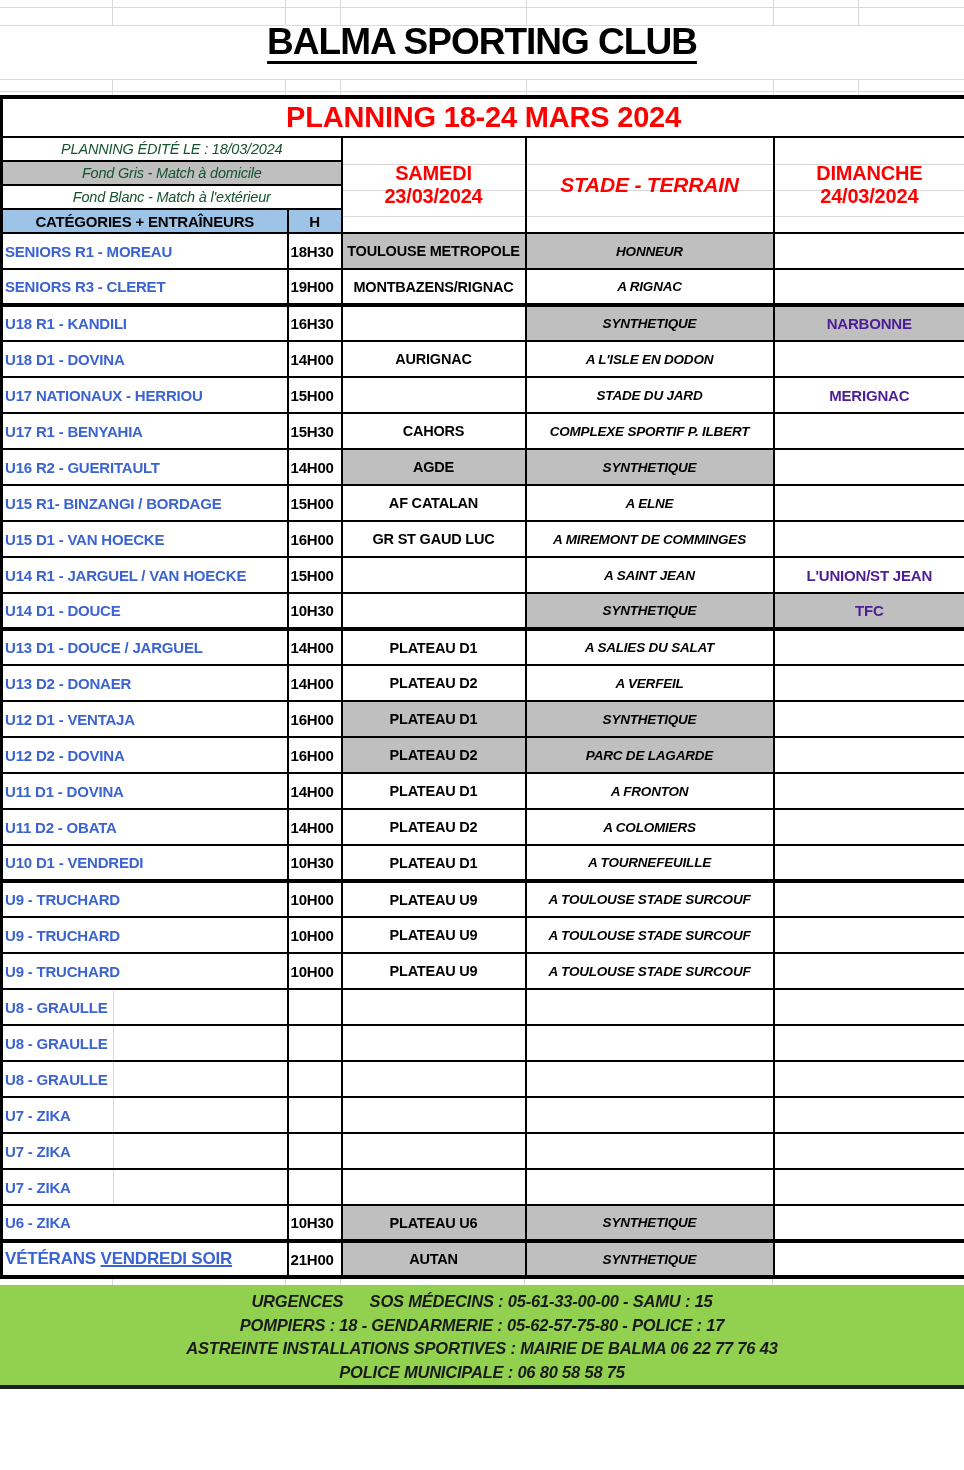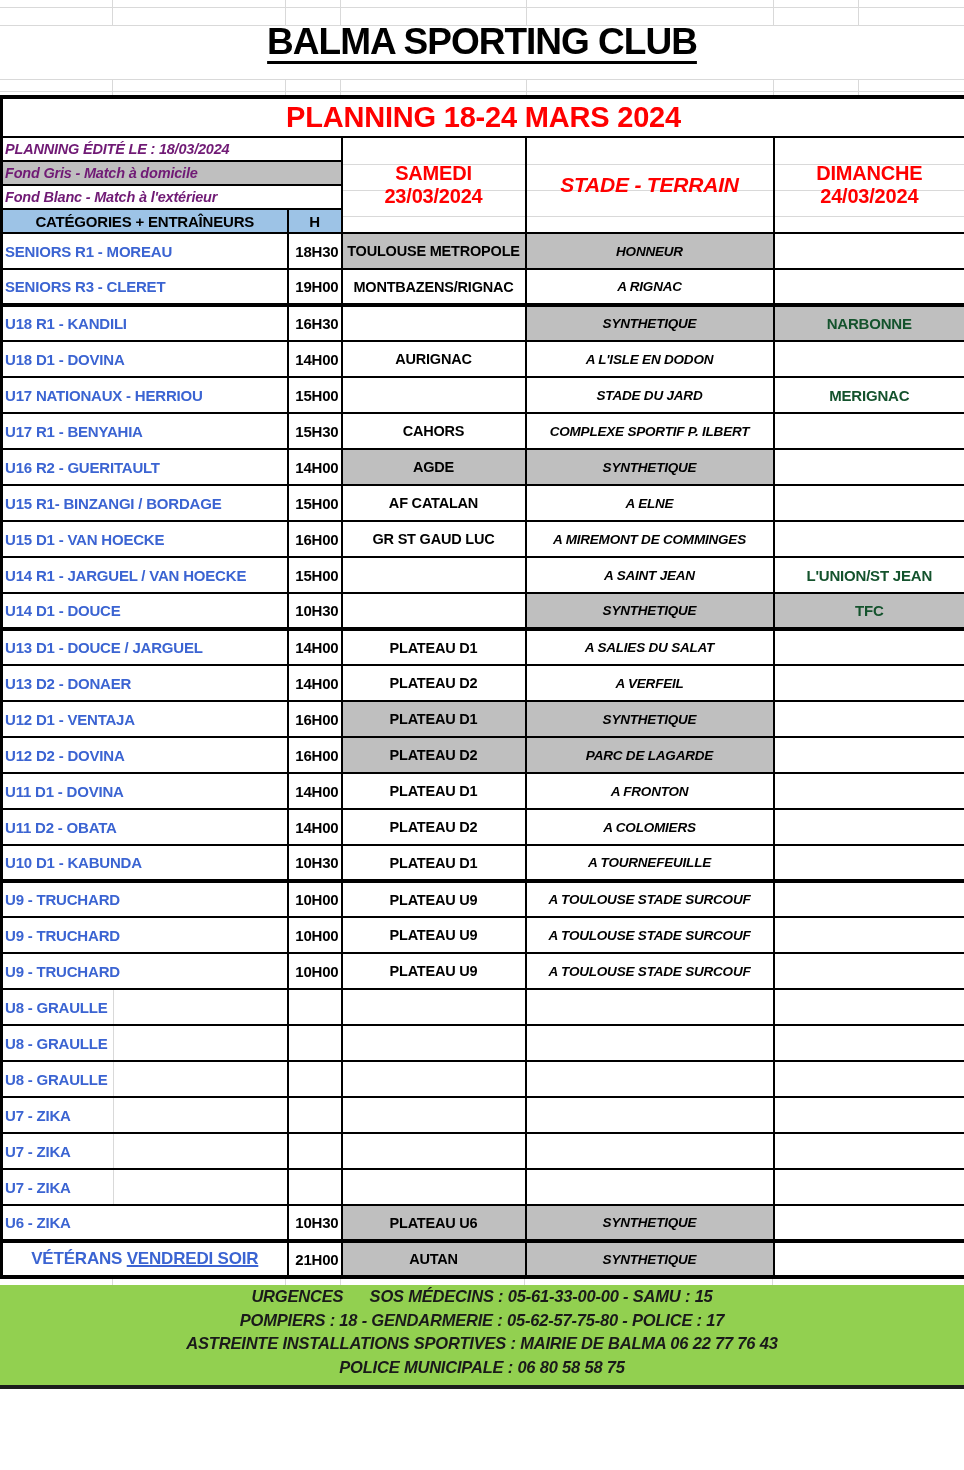--- a/index.html
+++ b/index.html
@@ -29,52 +29,53 @@
   }
   table.plan td {
     border:2px solid #000; padding:0 2px; overflow:hidden; white-space:nowrap;
     vertical-align:middle; letter-spacing:-0.2px;
   }
   tr.banner-row { height:40px; }
   td.banner {
     text-align:center; color:var(--red); font-size:29px; font-weight:800; letter-spacing:0;
   }
   tr.meta-row { height:24px; }
-  td.meta { text-align:left; font-size:14.5px; font-weight:bold; font-style:italic; color:#701a75; }
+  td.meta { text-align:center; font-size:14.5px; font-weight:normal; font-style:italic; color:#14532d; }
   td.grayfill { background:var(--gray); }
   td.cathead { background:var(--hblue); text-align:center; font-size:15px; font-weight:bold; color:#000; }
   td.dayhead, td.stadehead {
     text-align:center; color:var(--red); font-weight:800; font-size:20px;
     background-image:linear-gradient(#d9d9d9,#d9d9d9),linear-gradient(#d9d9d9,#d9d9d9),linear-gradient(#d9d9d9,#d9d9d9);
     background-size:100% 1px; background-repeat:no-repeat;
     background-position:0 26px, 0 52px, 0 78px;
   }
   td.stadehead { font-style:italic; font-size:21px;margin-left:31px; }
   td.dayhead .l2 { display:block; }
   
   tr.data { height:36px; }
   tr.thick td { border-bottom-width:4px; }
   td.lbl { text-align:left; padding-left:5px; color:var(--blue); font-weight:bold; font-size:15px; }
-  td.lbl.big { font-size:17px;text-align:center; }
+  td.lbl.big { font-size:17px; }
   td.lbl .und { text-decoration:underline; text-decoration-thickness:2px; }
   td.lbl.split {
     background-image:linear-gradient(#d9d9d9,#d9d9d9);
     background-size:1px 100%; background-repeat:no-repeat; background-position:110px 0;
   }
-  td.tme { text-align:right; font-weight:bold; font-size:15px; color:#000; padding:0; }
+  td.tme { text-align:left; font-weight:bold; font-size:15px; color:#000; padding:0; }
   td.sat { text-align:center; font-weight:bold; font-size:14.5px; color:#000; }
   td.loc { text-align:center; font-weight:bold; font-style:italic; font-size:13.5px; color:#000;margin-top:36px; }
-  td.sun { text-align:center; font-weight:bold; font-size:15px; color:#14532d; }
+  td.sun { text-align:center; font-weight:bold; font-size:15px; color:#4c1d95; }
   
   .strip { position:relative; width:964px; height:6px; }
   .greenband {
     position:relative; width:964px; height:104px; box-sizing:border-box;
     background:var(--green); border-bottom:4px solid #1c1c1c;
     text-align:center; color:#1a1a1a;
     font-weight:bold; font-style:italic; font-size:16.5px;
+    padding-top:5px;
   }
   .greenband .fline { line-height:23.5px; white-space:pre-wrap; letter-spacing:-0.2px; }
 </style>
 </head>
 <body>
 
 <div class="page" style="--red: #FF0000; --blue: #3B64D2; --gray: #BFBFBF; --hblue: #9DC3E6; --green: #92D050;">
 
   <div class="tophead">
     <div class="gl h" style="top:7px"></div>
@@ -245,21 +246,21 @@
           <td class="sun"></td>
         </tr>
         <tr class="data">
           <td class="lbl"><span>U11 D2 - OBATA</span></td>
           <td class="tme">14H00</td>
           <td class="sat">PLATEAU D2</td>
           <td class="loc">A COLOMIERS</td>
           <td class="sun"></td>
         </tr>
         <tr class="data thick">
-          <td class="lbl"><span>U10 D1 - KABUNDA</span></td>
+          <td class="lbl"><span>U10 D1 - VENDREDI</span></td>
           <td class="tme">10H30</td>
           <td class="sat">PLATEAU D1</td>
           <td class="loc">A TOURNEFEUILLE</td>
           <td class="sun"></td>
         </tr>
         <tr class="data">
           <td class="lbl"><span>U9 - TRUCHARD</span></td>
           <td class="tme">10H00</td>
           <td class="sat">PLATEAU U9</td>
           <td class="loc">A TOULOUSE STADE SURCOUF</td>

